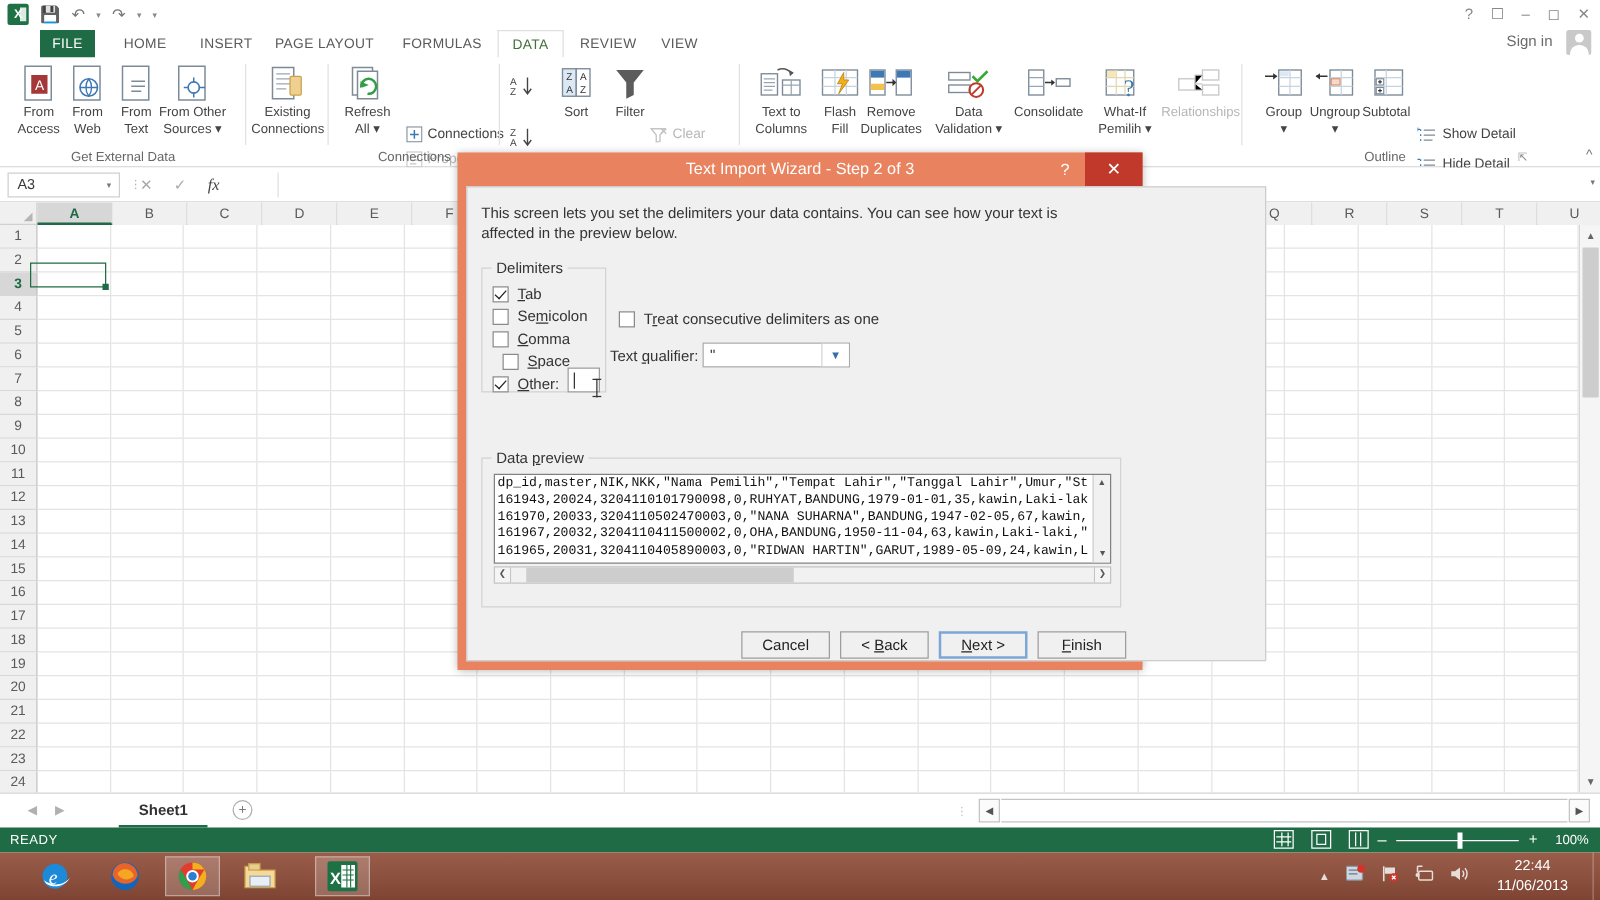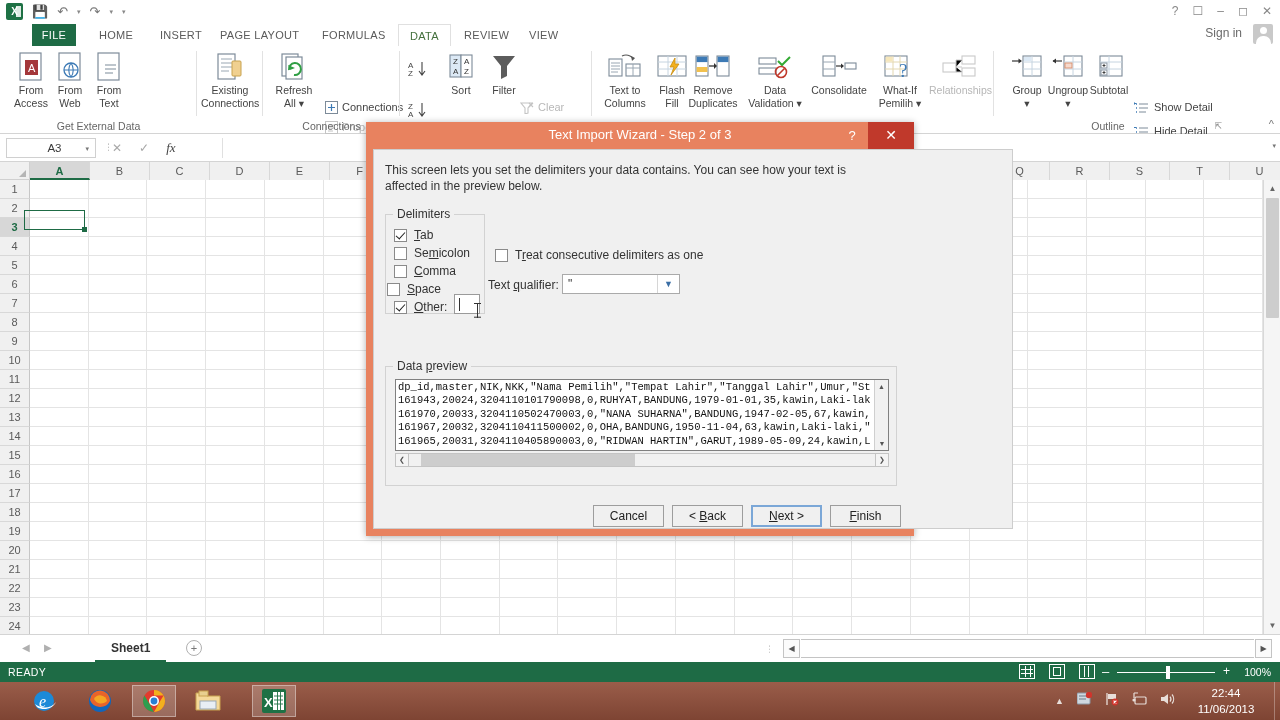--- a/index.html
+++ b/index.html
@@ -83,21 +83,21 @@
     display: flex; align-items: center; gap: 4px; height: 18px;
   }
   .smbtn.dim { color: #b8b8b8; }
 
   
   .fbar { position: absolute; left: 0; top: 134px; width: 1280px; height: 28px; background: #fff;
           border-bottom: 1px solid #d4d4d4; }
   .namebox {
     position: absolute; left: 6px; top: 4px; width: 90px; height: 20px;
     border: 1px solid #d0d0d0; background: #fff; font-size: 11.5px; color: #3a3a3a;
-    line-height: 19px; padding-left: 7px; cursor: text; text-align: center;
+    line-height: 19px; padding-left: 7px; cursor: text;
   }
   .namebox .nb-caret { position: absolute; right: 6px; top: 0; font-size: 7px; color: #777; }
   .fbtns { position: absolute; left: 112px; top: 4px; display: flex; align-items: center; gap: 17px;
            height: 20px; color: #a8a8a8; font-size: 12px; }
   .fbtns .fx { color: #444; font-style: italic; font-family: "Liberation Serif", serif; font-size: 13px; }
   .fbox { position: absolute; left: 222px; right: 20px; top: 4px; height: 20px;
           border-left: 1px solid #e0e0e0; background: #fff; }
   .fbar-dd { position: absolute; right: 4px; top: 8px; font-size: 7px; color: #777; }
   .vdots { position:absolute; left:104px; top:8px; font-size:9px; color:#aaa; letter-spacing:0; }
 
@@ -318,20 +318,31 @@
     <div class="bigbtn" style="left:80px;">
       <div class="ic">
         <svg width="26" height="30">
             <rect x="2" y="1" width="21" height="27" fill="#fff" stroke="#7d8b99" stroke-width="1.2"></rect>
             <path d="M9 13h11M9 17h11M9 21h8" stroke="#7d8b99" stroke-width="1.1"></path>
           </svg>
       </div>
       <span class="lbl">From</span>
       <span class="lbl">Text</span>
     </div>
+    <div class="bigbtn" style="left:119px; width:70px;">
+      <div class="ic">
+        <svg width="26" height="30">
+            <rect x="2" y="1" width="21" height="27" fill="#fff" stroke="#7d8b99" stroke-width="1.2"></rect>
+            <circle cx="14" cy="18" r="4.5" fill="#fff" stroke="#3d7ab5" stroke-width="1.3"></circle>
+            <path d="M14 10v4M14 22v4M6 18h4M18 18h5" stroke="#3d7ab5" stroke-width="1.2"></path>
+          </svg>
+      </div>
+      <span class="lbl">From Other</span>
+      <span class="lbl">Sources ▾</span>
+    </div>
     <div class="glabel">Get External Data</div>
     <div class="gsep"></div>
   </div>
 
   <div class="rgroup" style="left:197px; width:66px;">
     <div class="bigbtn" style="left:4px;">
       <div class="ic">
         <svg width="28" height="30">
             <rect x="2" y="2" width="17" height="25" fill="#fff" stroke="#7d8b99" stroke-width="1.2"></rect>
             <path d="M5 7h11M5 11h11M5 15h11M5 19h8" stroke="#9aa7b3" stroke-width="1"></path>
@@ -1349,21 +1360,21 @@
         <span><u>T</u>ab</span>
       </label>
       <label class="cb" style="left:8px; top:31px;">
         <span class="box"></span>
         <span>Se<u>m</u>icolon</span>
       </label>
       <label class="cb" style="left:8px; top:49px;">
         <span class="box"></span>
         <span><u>C</u>omma</span>
       </label>
-      <label class="cb" style="left:1px; top:67px;">
+      <label class="cb" style="left:16px; top:67px;">
         <span class="box"></span>
         <span><u>S</u>pace</span>
       </label>
       <label class="cb" style="left:8px; top:85px;">
         <span class="box on"></span>
         <span><u>O</u>ther:</span>
       </label>
       <div class="txtin" style="left:68px; top:79px; width:26px; height:20px;">
         <span class="caretbar"></span>
         <span></span>

